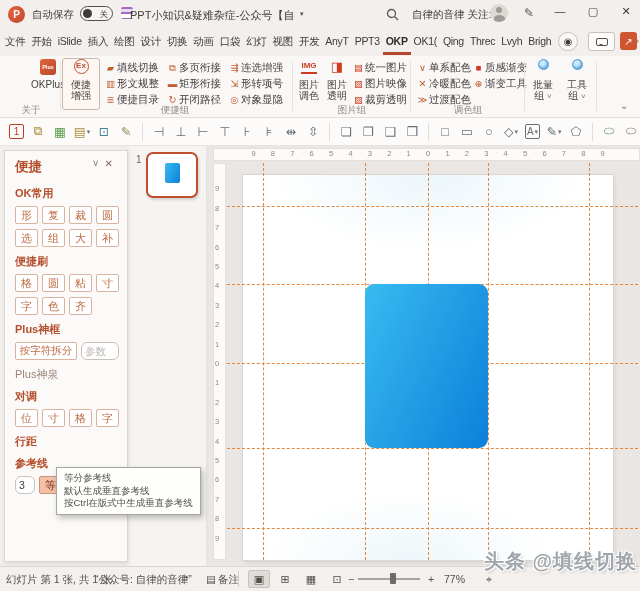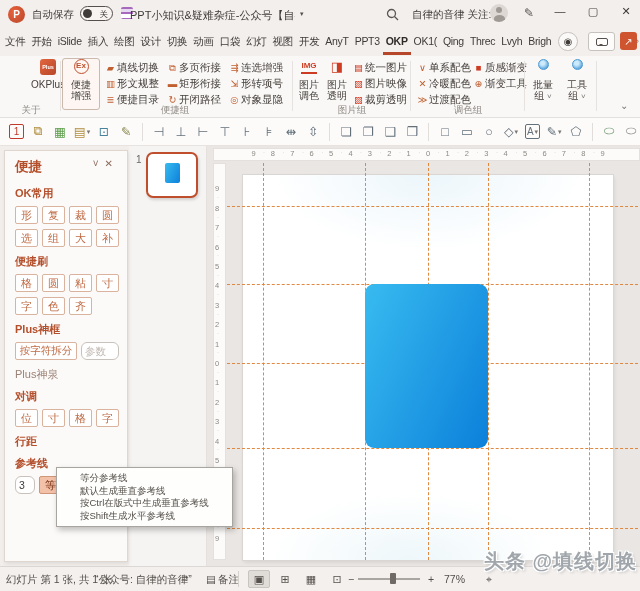--- a/index.html
+++ b/index.html
@@ -67,21 +67,21 @@
   .prow{margin-top:5px;display:flex;gap:4px;}
   .pbtn{display:inline-flex;width:23px;height:18px;align-items:center;justify-content:center;border:1px solid #d9b39e;border-radius:2px;background:#fff;color:#bf6a43;font-size:11px;}
   .pbtn.wide{width:62px;font-size:10.5px;}
   .pbtn.med{width:30px;}
   .pbtn.active{background:#f3c0a8;border-color:#cf9579;color:#7e3416;}
   .pinput{width:32px;height:18px;border:1px solid #c8c2bc;border-radius:6px;background:#fff;font-size:10.5px;color:#3f3b39;padding:0 3px;}
   .pinput.tiny{width:20px;}
   .pinput.param{width:38px;}
   .pinput::placeholder{color:#c2bab4;}
   
-  .tooltip{position:absolute;left:56px;top:467px;z-index:100;background:#fefefd;border:1px solid #a8a49f;box-shadow:2px 3px 6px rgba(0,0,0,.25);padding:4px 23px;width:max-content;}
+  .tooltip{position:absolute;left:56px;top:467px;z-index:100;background:#fefefd;border:1px solid #a8a49f;box-shadow:2px 3px 6px rgba(0,0,0,.25);padding:4px 7px;width:max-content;}
   .tooltip span{display:block;font-size:9.5px;line-height:12.5px;color:#55504b;}
   
   .thumbs{position:absolute;left:129px;top:146px;width:78px;height:420px;background:#f6f4f3;border-right:1px solid #e3e0dd;}
   .snum{position:absolute;left:7px;top:8px;font-size:10px;color:#6b6661;}
   .thumb{position:absolute;left:17px;top:6px;width:52px;height:46px;background:#fff;border:2px solid #bf4e2d;border-radius:7px;box-shadow:1px 2px 3px rgba(0,0,0,.15);}
   .thumb .mini{position:absolute;left:17px;top:9px;width:15px;height:20px;border-radius:2px;background:linear-gradient(115deg,#38bbf0,#0c80da);}
   
   .canvas{position:absolute;left:207px;top:146px;width:433px;height:420px;background:#e9e6e3;overflow:hidden;}
   .hruler{position:absolute;left:6px;top:2px;width:427px;height:13px;background:#fcfbfa;border:1px solid #e3e0dd;}
   .vruler{position:absolute;left:6px;top:17px;width:13px;height:397px;background:#fcfbfa;border:1px solid #e3e0dd;}
@@ -462,21 +462,20 @@
       <span class="guide-h" style="top: 138.43px;"></span>
       <span class="guide-h" style="top: 217px;"></span>
       <span class="guide-h" style="top: 302.36px;"></span>
       <span class="guide-h" style="top: 381.9px;"></span>
     </div>
 
   <div class="tooltip">
       <span class="">等分参考线</span>
       <span class="">默认生成垂直参考线</span>
       <span class="">按Ctrl在版式中生成垂直参考线</span>
-      <span class="">按Shift生成水平参考线</span>
     </div>
 
   <div class="watermark">头条 @填线切换</div>
 
   <div class="statusbar">
     <span class="sb" style="left:6px;">幻灯片 第 1 张, 共 1 张</span>
     <span class="sb" style="left:95px;">“公众号: 自律的音律”</span>
     <span class="sb" style="left:180px;">⚐</span>
     <span class="sb" style="left:206px;">▤</span>
     <span class="sb" style="left:218px;">备注</span>

